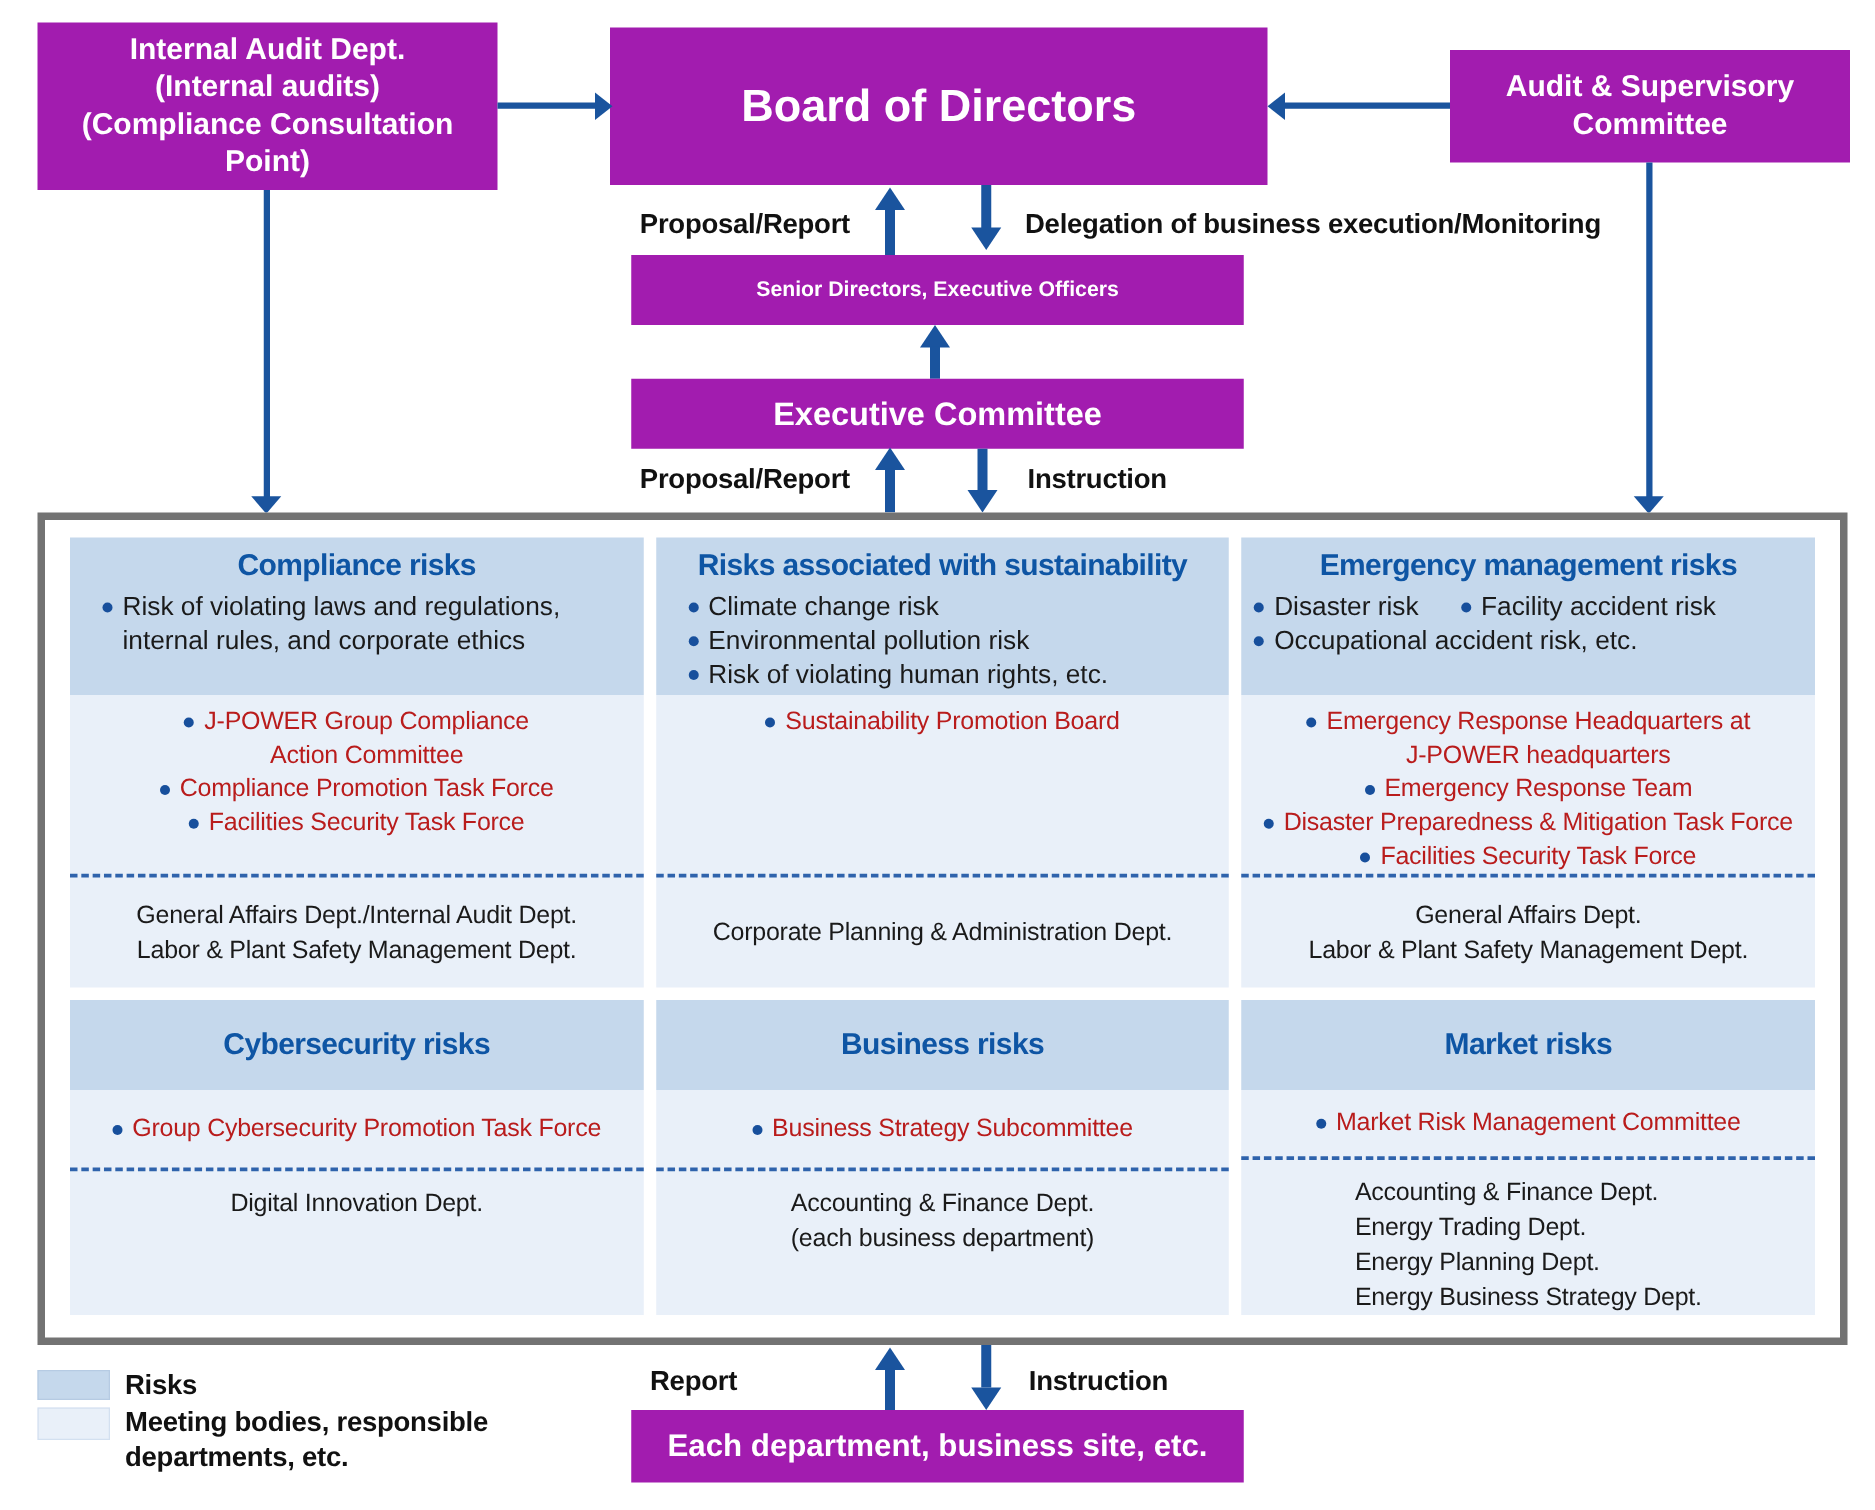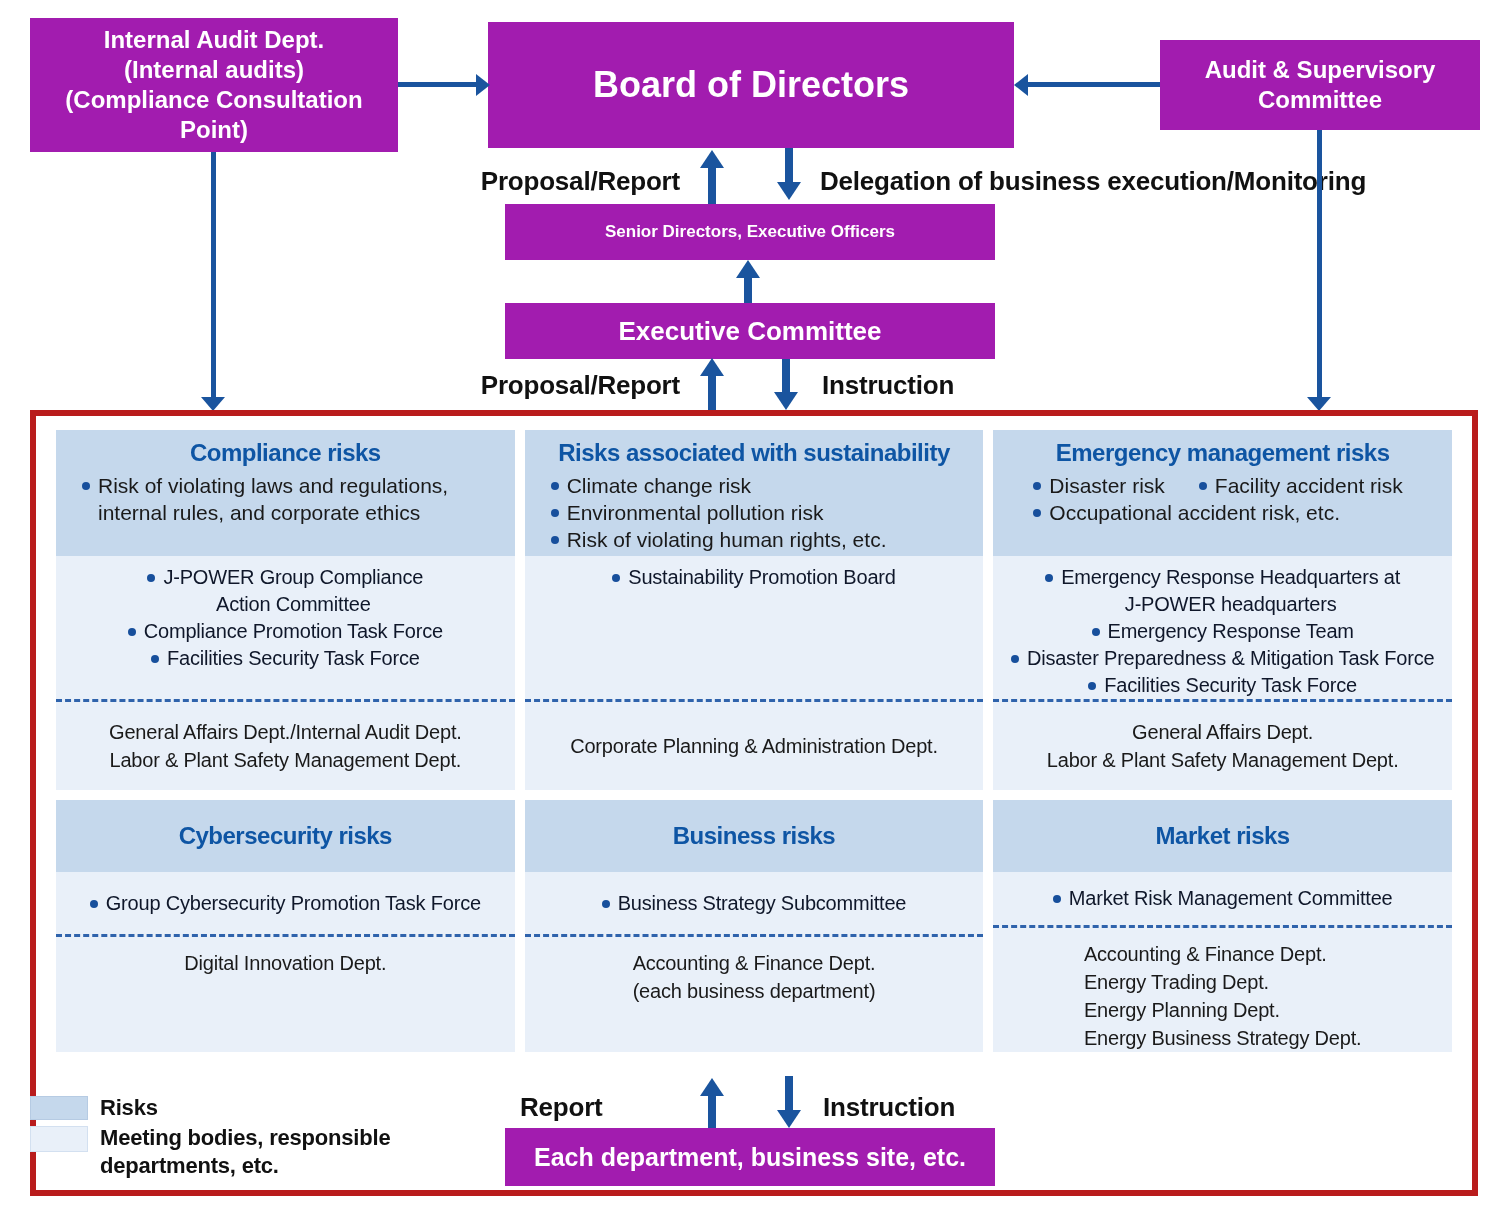--- a/index.html
+++ b/index.html
@@ -5,54 +5,54 @@
   html,body{margin:0;padding:0;background:#ffffff;}
   body{font-family:"Liberation Sans","DejaVu Sans",sans-serif;}
   #canvas{position:relative;width:1500px;height:1208px;background:#ffffff;overflow:hidden;}
 
   
   .bluebox{position:absolute;background:#a21caf;color:#ffffff;display:flex;flex-direction:column;
            align-items:center;justify-content:center;text-align:center;font-weight:bold;}
   .bluebox .ln{line-height:30px;}
 
   
-  .flowlabel{position:absolute;color:#111111;font-weight:bold;font-size:26px;letter-spacing:-0.2px;}
+  .flowlabel{position:absolute;color:#111111;font-weight:bold;font-size:22px;letter-spacing:-0.2px;}
 
   
   .shaft{position:absolute;background:#1a549e;}
   .ah{position:absolute;width:0;height:0;}
   .ah.up{border-left:12px solid transparent;border-right:12px solid transparent;border-bottom:18px solid #1a549e;}
   .ah.down{border-left:12px solid transparent;border-right:12px solid transparent;border-top:18px solid #1a549e;}
   .ah.right{border-top:11px solid transparent;border-bottom:11px solid transparent;border-left:14px solid #1a549e;}
   .ah.left{border-top:11px solid transparent;border-bottom:11px solid transparent;border-right:14px solid #1a549e;}
   .ah.down.sm{border-left-width:12px;border-right-width:12px;border-top-width:14px;}
 
   
-  #riskbox{position:absolute;left:30px;top:410px;width:1448px;height:786px;border:6px solid #b91c1c;
+  #riskbox{position:absolute;left:30px;top:410px;width:1448px;height:666px;border:6px solid #737373;
            background:#ffffff;box-sizing:border-box;}
   #riskgrid{padding:14px 20px 0 20px;display:grid;grid-template-columns:repeat(3,1fr);column-gap:10px;row-gap:10px;}
 
   .cell{display:flex;flex-direction:column;}
   .risk-header{background:#c5d8ec;box-sizing:border-box;}
   .risk-header.r1{height:126px;padding-top:6px;}
   .risk-header.r2{height:72px;display:flex;align-items:center;justify-content:center;}
   .risk-title{color:#0e55a4;font-weight:bold;font-size:24px;letter-spacing:-0.5px;text-align:center;line-height:34px;}
   .hb-list{padding:2px 8px 0 26px;}
   .hb{display:flex;font-size:21px;line-height:27px;color:#1a1a1a;text-align:left;}
   .hb .dot,.mb .dot{flex:0 0 auto;width:8px;height:8px;border-radius:50%;background:#174f9c;margin:10px 8px 0 0;}
-  .hb-row{display:flex;flex-wrap:wrap;padding:2px 8px 0 40px;column-gap:34px;}
+  .hb-row{display:flex;flex-wrap:wrap;padding:2px 8px 0 10px;column-gap:34px;}
   .hb-row .hb{padding:0;}
 
   .risk-body{background:#e9f0f9;box-sizing:border-box;display:flex;flex-direction:column;}
   .risk-body.r1{height:234px;}
   .risk-body.r2{height:180px;}
   .meeting{box-sizing:border-box;border-bottom:3px dashed #2f63ac;display:flex;flex-direction:column;align-items:center;}
   .meeting.r1{height:146px;padding-top:8px;}
   .meeting.r2{height:65px;justify-content:center;padding-top:0;}
-  .mb{display:flex;justify-content:center;font-size:20px;line-height:27px;color:#0f172a;letter-spacing:-0.2px;text-align:center;}
+  .mb{display:flex;justify-content:center;font-size:20px;line-height:27px;color:#b91c1c;letter-spacing:-0.2px;text-align:center;}
   .mb.w260 span.t{max-width:260px;}
   .mb.w330 span.t{max-width:340px;}
   .dept{flex:1;display:flex;flex-direction:column;align-items:center;font-size:20px;line-height:28px;
         color:#1a1a1a;letter-spacing:-0.2px;text-align:center;}
   .dept.mid{justify-content:center;}
   .dept.topalign{justify-content:flex-start;padding-top:12px;}
   .dept .leftblock{display:inline-block;text-align:left;}
 
   
   .swatch{position:absolute;box-sizing:border-box;}

